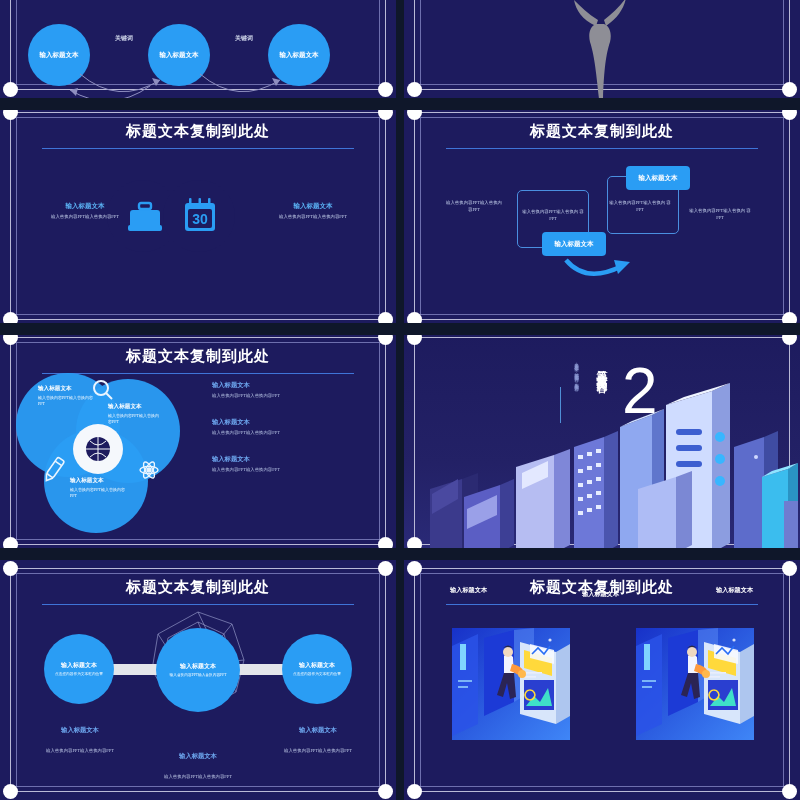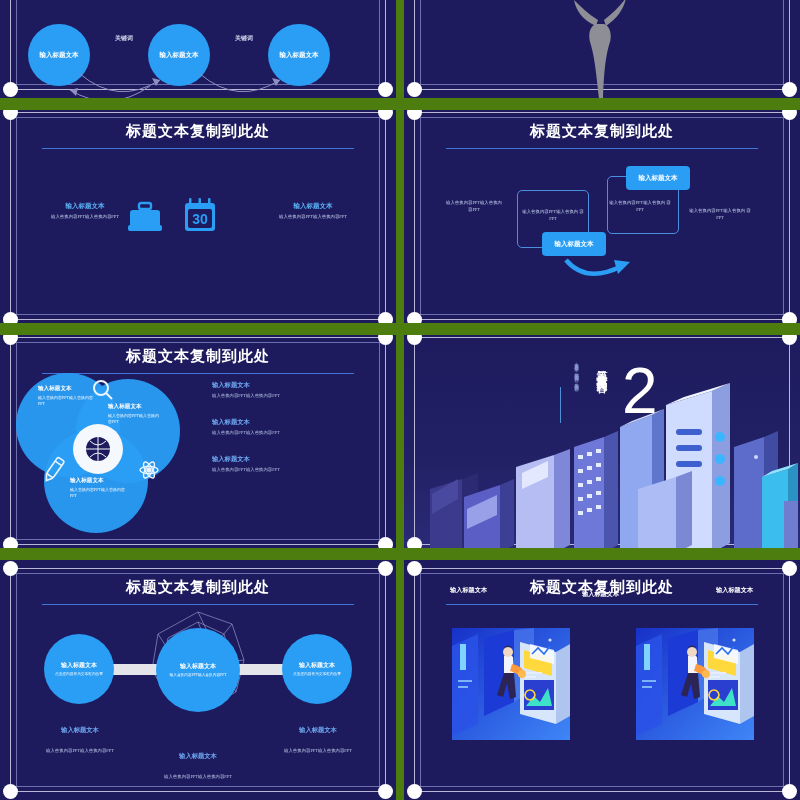--- a/index.html
+++ b/index.html
@@ -5,21 +5,21 @@
   * { box-sizing: border-box; margin:0; padding:0; }
   html,body {
     width:800px; height:800px;
     background:#d4d4d8;
     font-family:"Liberation Sans", sans-serif;
     overflow:hidden;
   }
   #page {
     position:relative;
     width:800px; height:800px;
-    background:#4d7c0f;
+    background:#0f172a;
   }
 
   
   .grid {
     position:absolute; left:0; top:0;
     width:800px; height:800px;
     display:grid;
     grid-template-columns:396px 396px;
     grid-template-rows:98px 213px 213px 240px;
     column-gap:8px; row-gap:12px;

